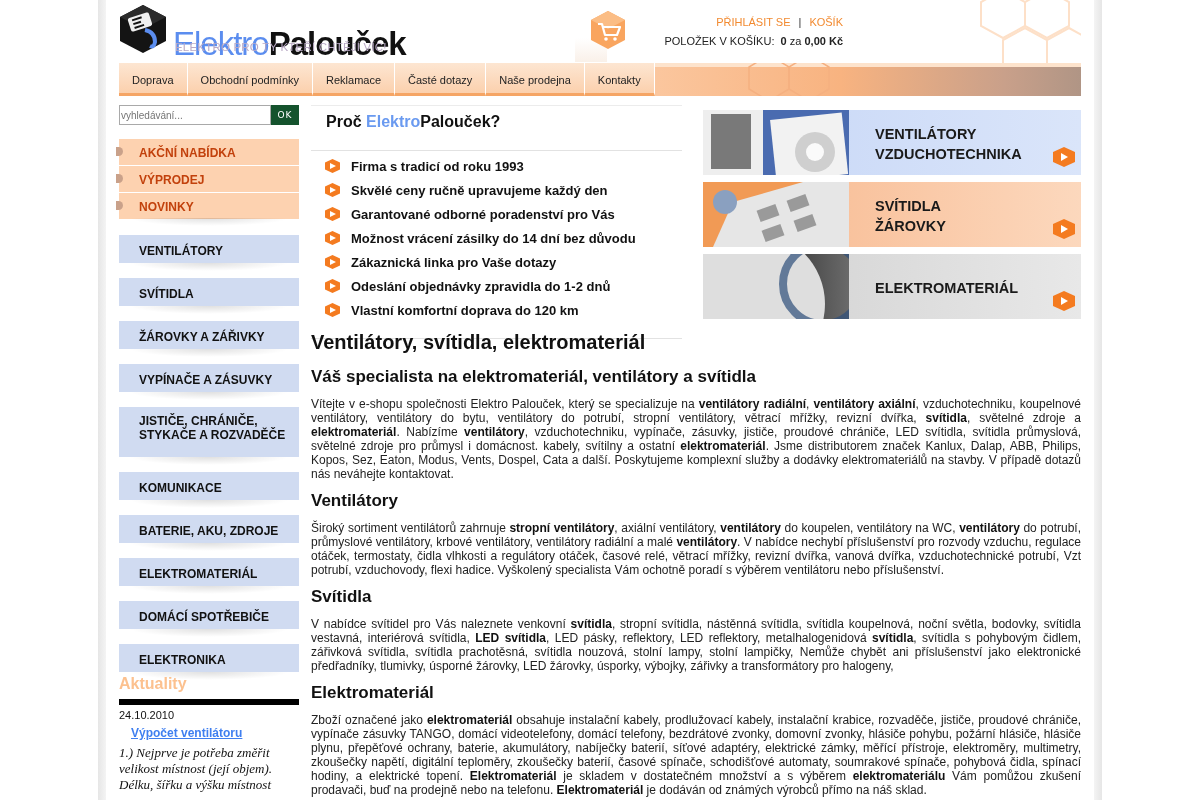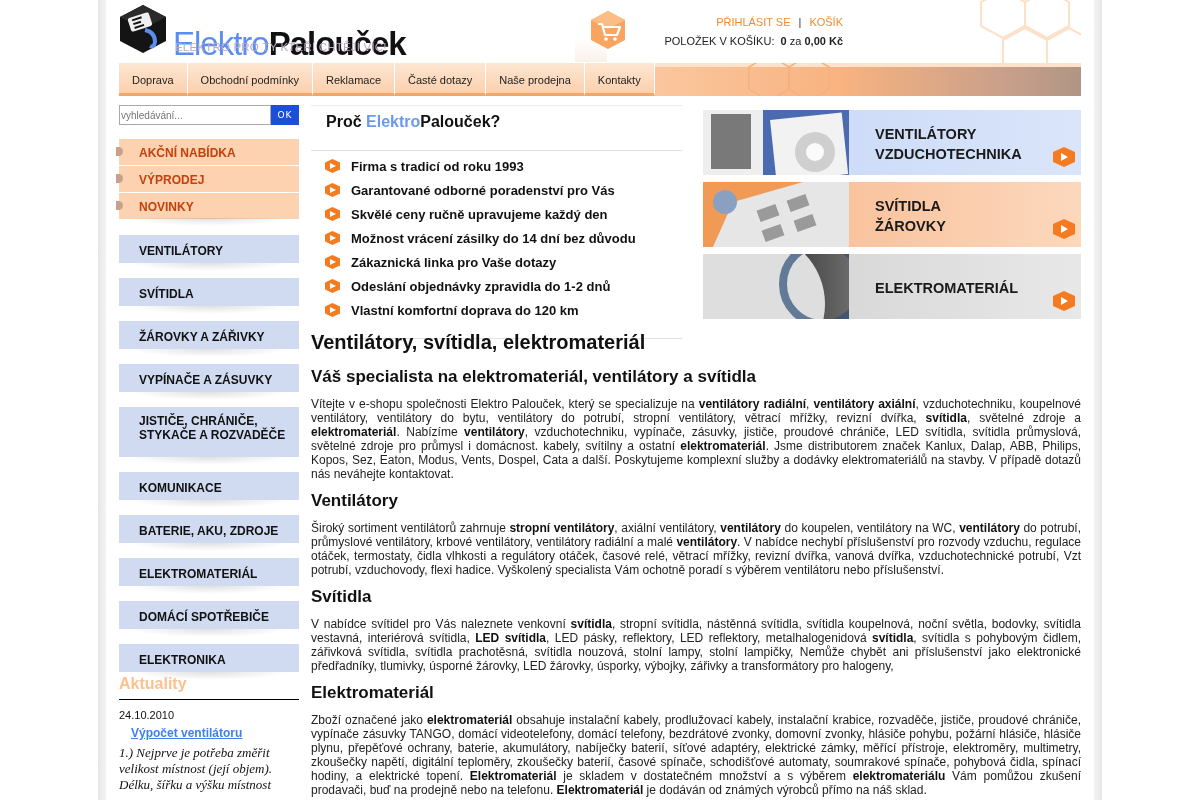--- a/index.html
+++ b/index.html
@@ -34,34 +34,34 @@
   .nav { position: absolute; left: 0; top: 63px; width: 962px; height: 33px;
          background: linear-gradient(to right, #fbd2b0 0%, #fbc79f 55%, #f8b380 75%, #c9a08a 92%, #b09585 100%); }
   .nav-top { position: absolute; left: 0; top: 0; width: 100%; height: 4px; background: #fde3cc; }
   .nav-items { position: absolute; left: 0; top: 0; height: 33px; display: flex; }
   .nav-item { height: 33px; padding: 0 13px; display: flex; align-items: center; font-size: 11px; font-weight: normal; color: #222;
               background: linear-gradient(#fde6d2, #fbd0ad); border-right: 1px solid #fff; border-bottom: 3px solid #f5a565; padding-top: 3px; cursor: pointer; }
 
   
   .search { position: absolute; left: 0; top: 105px; width: 181px; height: 20px; display: flex; }
   .search input { width: 152px; height: 20px; border: 1px solid #a9a9a9; font-family: "Liberation Sans", sans-serif; font-size: 10px; padding: 2px 1px; color: #222; background: #fff; }
-  .search button { width: 28px; height: 20px; border: none; background: #1d4ed8; color: #fff; font-family: "DejaVu Sans", sans-serif; font-size: 9px; letter-spacing: 1px; }
+  .search button { width: 28px; height: 20px; border: none; background: #14532d; color: #fff; font-family: "DejaVu Sans", sans-serif; font-size: 9px; letter-spacing: 1px; }
 
   
   .side { position: absolute; left: 0; top: 139px; width: 180px; }
   .promo { position: relative; height: 26px; margin-bottom: 1px; background: #fdd2b0; font-size: 12px; font-weight: bold; color: #c2410c; padding: 7px 0 0 20px; cursor: pointer; }
   .promo::before { content: ""; position: absolute; left: -3px; top: 8px; width: 7px; height: 9px; background: #c9a18a; border-radius: 0 5px 5px 0; }
   .promo-group { position: relative; margin-bottom: 16px; }
   .promo-group::after { content: ""; position: absolute; left: 10px; right: 10px; bottom: -7px; height: 8px; background: radial-gradient(ellipse at top, rgba(0,0,0,.12), rgba(0,0,0,0) 70%); }
 
   .cat { position: relative; background: #d0dbf1; font-size: 12px; font-weight: bold; color: #111; padding: 9px 0 0 20px; height: 28px; margin-bottom: 15px; cursor: pointer; line-height: 14px; }
   .cat.tall { height: 50px; padding-top: 7px; }
   .cat::after { content: ""; position: absolute; left: 10px; right: 10px; bottom: -8px; height: 8px; background: radial-gradient(ellipse at top, rgba(0,0,0,.12), rgba(0,0,0,0) 70%); }
 
-  .news-title { position: absolute; left: 0; top: 675px; width: 180px; font-size: 16px; font-weight: bold; color: #fcc18f; padding-bottom: 6px; border-bottom: 1px solid #000000; }
+  .news-title { position: absolute; left: 0; top: 675px; width: 180px; font-size: 16px; font-weight: bold; color: #fcc18f; padding-bottom: 6px; border-bottom: 6px solid #000000; }
   .news-date { position: absolute; left: 0; top: 709px; font-size: 11px; color: #111; }
   .news-link { position: absolute; left: 12px; top: 726px; font-size: 12px; font-weight: bold; color: #3f7ff0; text-decoration: underline; cursor: pointer; }
   .news-text { position: absolute; left: 0; top: 745px; width: 176px; font-family: "Liberation Serif", serif; font-size: 13px; line-height: 16px; color: #111; font-style: italic; }
 
   
   .why { position: absolute; left: 192px; top: 105px; width: 371px; }
   .why-head { border-top: 1px solid #ececec; border-bottom: 1px solid #e2e2e2; height: 46px; padding: 7px 0 0 15px; font-size: 16px; font-weight: bold; color: #111; }
   .why-head .e { color: #6a9af0; }
   .why-list { list-style: none; padding: 3px 0 16px 14px; border-bottom: 1px solid #e2e2e2; }
   .why-list li { height: 24px; display: flex; align-items: center; font-size: 13px; font-weight: bold; color: #111; }
@@ -188,28 +188,28 @@
             <polygon points="7.5,0 15,3.5 15,10.5 7.5,14 0,10.5 0,3.5" fill="#f47b20"></polygon>
             <polygon points="5,4 11,7 5,10" fill="#fff"></polygon>
           </svg>
           <span>Firma s tradicí od roku 1993</span>
         </li>
       <li>
           <svg class="bullet" viewBox="0 0 15 14">
             <polygon points="7.5,0 15,3.5 15,10.5 7.5,14 0,10.5 0,3.5" fill="#f47b20"></polygon>
             <polygon points="5,4 11,7 5,10" fill="#fff"></polygon>
           </svg>
+          <span>Skvělé ceny ručně upravujeme každý den</span>
+        </li>
+      <li>
+          <svg class="bullet" viewBox="0 0 15 14">
+            <polygon points="7.5,0 15,3.5 15,10.5 7.5,14 0,10.5 0,3.5" fill="#f47b20"></polygon>
+            <polygon points="5,4 11,7 5,10" fill="#fff"></polygon>
+          </svg>
           <span>Garantované odborné poradenství pro Vás</span>
-        </li>
-      <li>
-          <svg class="bullet" viewBox="0 0 15 14">
-            <polygon points="7.5,0 15,3.5 15,10.5 7.5,14 0,10.5 0,3.5" fill="#f47b20"></polygon>
-            <polygon points="5,4 11,7 5,10" fill="#fff"></polygon>
-          </svg>
-          <span>Skvělé ceny ručně upravujeme každý den</span>
         </li>
       <li>
           <svg class="bullet" viewBox="0 0 15 14">
             <polygon points="7.5,0 15,3.5 15,10.5 7.5,14 0,10.5 0,3.5" fill="#f47b20"></polygon>
             <polygon points="5,4 11,7 5,10" fill="#fff"></polygon>
           </svg>
           <span>Možnost vrácení zásilky do 14 dní bez důvodu</span>
         </li>
       <li>
           <svg class="bullet" viewBox="0 0 15 14">

